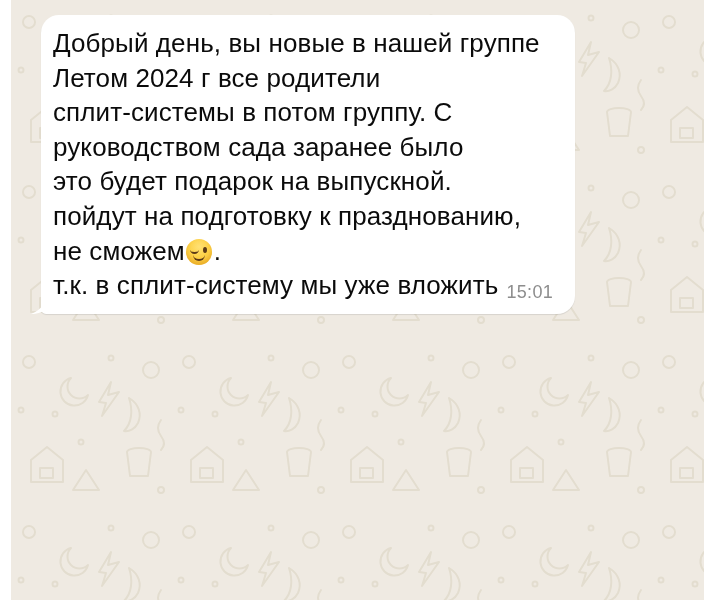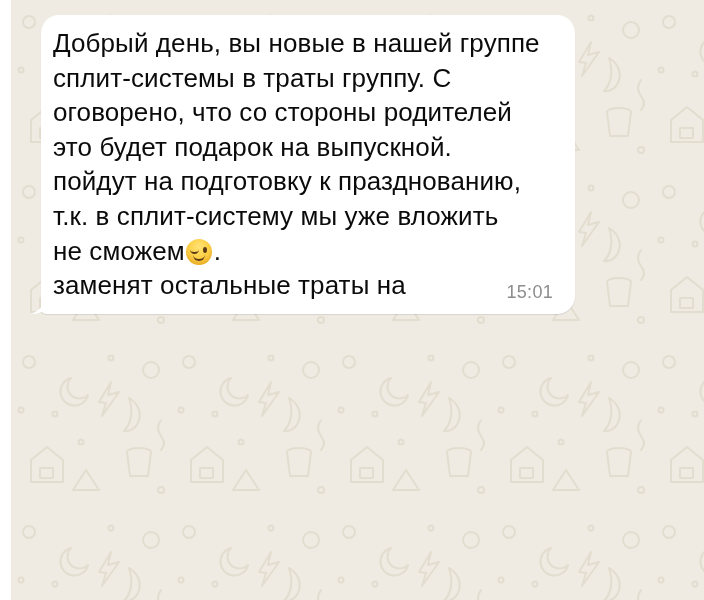--- a/index.html
+++ b/index.html
@@ -110,25 +110,25 @@
     <rect width="704" height="600" fill="url(#doodles)"></rect>
   </svg>
 
   <div class="bubble">
     <svg class="bubble-tail" viewBox="0 0 15 21" xmlns="http://www.w3.org/2000/svg">
       <path d="M15 0 C15 9 11 17 0 21 C8 21 13 19 15 14 Z" fill="#ffffff"></path>
     </svg>
 
     <div class="msg-text" id="msg-lines">
         <div class="msg-line">Добрый день, вы новые в нашей группе</div>
-        <div class="msg-line">сплит-системы в траты группу. С</div>
-        <div class="msg-line">оговорено, что со стороны родителей</div>
+        <div class="msg-line">Летом 2024 г все родители</div>
+        <div class="msg-line">сплит-системы в потом группу. С</div>
+        <div class="msg-line">руководством сада заранее было</div>
         <div class="msg-line">это будет подарок на выпускной.</div>
         <div class="msg-line">пойдут на подготовку к празднованию,</div>
+        <div class="msg-line">не сможем<span class="wink"><span class="eye-wink"></span><span class="eye-open"></span><span class="mouth"></span></span>.</div>
         <div class="msg-line">т.к. в сплит-систему мы уже вложить</div>
-        <div class="msg-line">не сможем<span class="wink"><span class="eye-wink"></span><span class="eye-open"></span><span class="mouth"></span></span>.</div>
-        <div class="msg-line">заменят остальные траты на</div>
       </div>
 
     <div class="time">15:01</div>
   </div>
 
 </div>
 
 </body></html>

